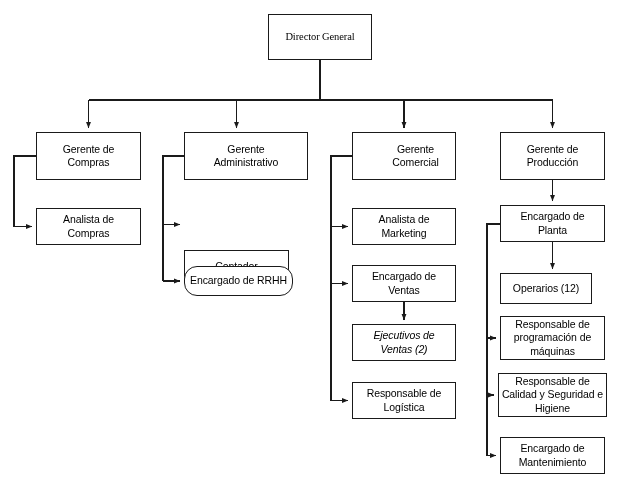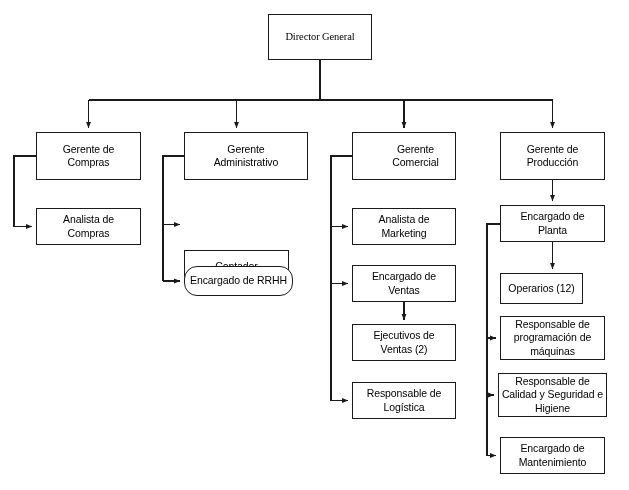--- a/index.html
+++ b/index.html
@@ -107,33 +107,33 @@
   <div class="node" style="left:184px; top:266px; width:109px; height:30px;border-radius:13px;">Encargado de RRHH</div>
 
   <div class="node" style="left:352px; top:132px; width:104px; height:48px;padding-left:25px;">Gerente Comercial</div>
 
   <div class="node" style="left:352px; top:208px; width:104px; height:37px;">Analista de
 Marketing</div>
 
   <div class="node" style="left:352px; top:265px; width:104px; height:37px;">Encargado de
 Ventas</div>
 
-  <div class="node" style="left:352px; top:324px; width:104px; height:37px;">Ejecutivos de
+  <div class="node" style="left:352px; top:324px; width:104px; height:37px;font-style:italic;">Ejecutivos de
 Ventas (2)</div>
 
   <div class="node" style="left:352px; top:382px; width:104px; height:37px;">Responsable de
 Logística</div>
 
   <div class="node" style="left:500px; top:132px; width:105px; height:48px;">Gerente de
 Producción</div>
 
   <div class="node" style="left:500px; top:205px; width:105px; height:37px;">Encargado de
 Planta</div>
 
-  <div class="node" style="left:500px; top:273px; width:83px; height:31px;">Operarios (12)</div>
+  <div class="node" style="left:500px; top:273px; width:92px; height:31px;">Operarios (12)</div>
 
   <div class="node" style="left:500px; top:316px; width:105px; height:44px;">Responsable de
 programación de
 máquinas</div>
 
   <div class="node" style="left:498px; top:373px; width:109px; height:44px;">Responsable de
 Calidad y Seguridad e
 Higiene</div>
 
   <div class="node" style="left:500px; top:437px; width:105px; height:37px;">Encargado de

